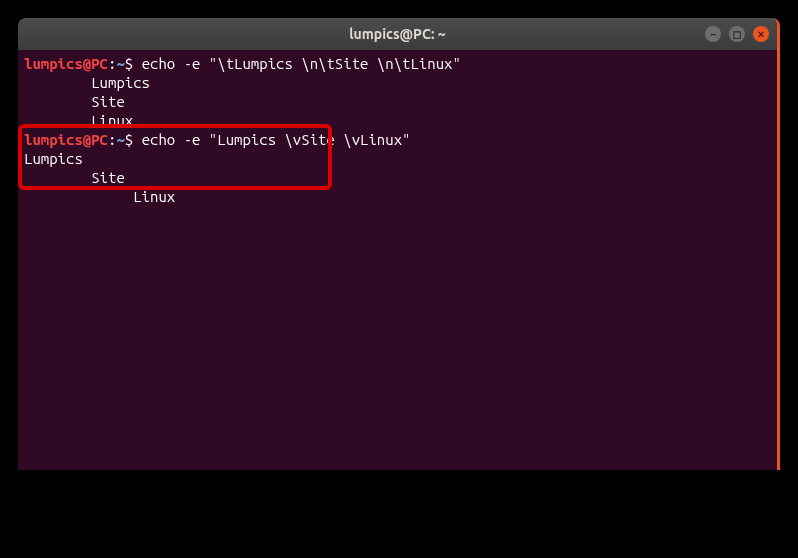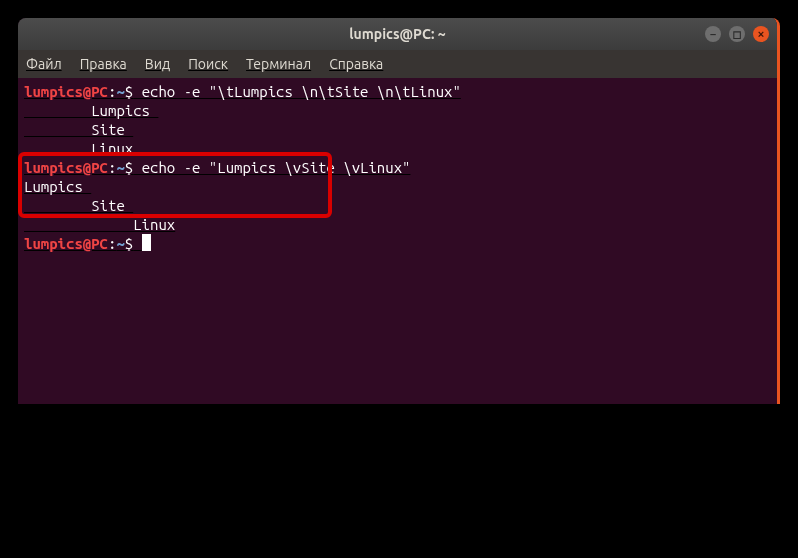--- a/index.html
+++ b/index.html
@@ -9,28 +9,27 @@
     }
     body {
       background: #000;
       width: 798px;
       height: 558px;
       padding: 18px;
       font-family: "Ubuntu Mono", "DejaVu Sans Mono", monospace;
     }
     .window {
       width: 762px;
-      height: 386px;
+      height: 452px;
       background: #300a24;
       border-radius: 8px 8px 0 0;
       overflow: hidden;
       display: flex;
       flex-direction: column;
       border-right: 3px solid #e95420;
-      text-decoration: underline;
     }
     .titlebar {
       height: 32px;
       background: linear-gradient(to bottom, #4c4c4c, #3c3c3c);
       display: flex;
       align-items: center;
       position: relative;
       color: #dfdbd2;
       font-family: "Ubuntu", "DejaVu Sans", sans-serif;
       font-size: 14px;
@@ -114,35 +113,26 @@
 <div class="window">
   <div class="titlebar">
     <span class="title">lumpics@PC: ~</span>
     <div class="window-controls">
       <div class="ctrl min">–</div>
       <div class="ctrl max">◻</div>
       <div class="ctrl close">×</div>
     </div>
   </div>
 
-  <div class="menubar">
-    <span class="menu-item">Файл</span>
-    <span class="menu-item">Правка</span>
-    <span class="menu-item">Вид</span>
-    <span class="menu-item">Поиск</span>
-    <span class="menu-item">Терминал</span>
-    <span class="menu-item">Справка</span>
-  </div>
 
   <div class="terminal">
     <div class="line"><span class="prompt-user">lumpics@PC</span><span class="prompt-colon">:</span><span class="prompt-path">~</span><span class="cmd">$</span><span class="cmd"> echo -e "\tLumpics \n\tSite \n\tLinux"</span></div>
     <div class="line">        Lumpics </div>
     <div class="line">        Site </div>
     <div class="line">        Linux</div>
     <div class="line"><span class="prompt-user">lumpics@PC</span><span class="prompt-colon">:</span><span class="prompt-path">~</span><span class="cmd">$</span><span class="cmd"> echo -e "Lumpics \vSite \vLinux"</span></div>
     <div class="line">Lumpics </div>
     <div class="line">        Site </div>
     <div class="line">             Linux</div>
-    <div class="line"><span class="prompt-user">lumpics@PC</span><span class="prompt-colon">:</span><span class="prompt-path">~</span><span class="cmd">$</span><span class="cmd"> </span><span class="cursor"></span></div>
 
     <div class="highlight-box" id="hl" style="top: 74px; left: 0px; width: 314px; height: 66px;"></div>
   </div>
 </div>
 
 </body></html>

